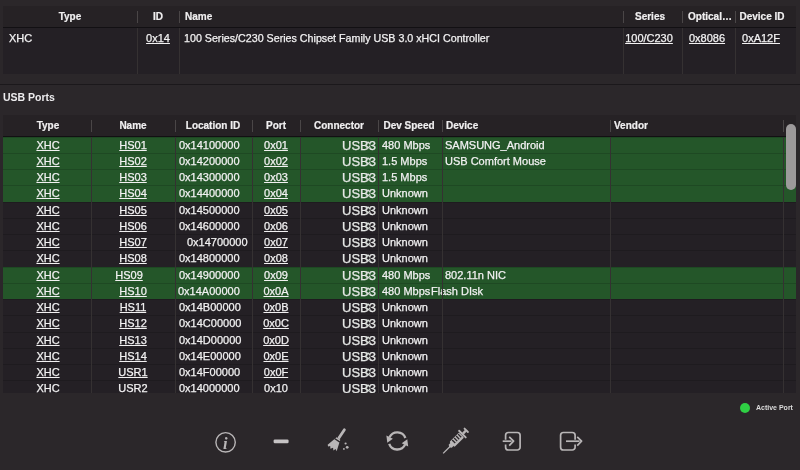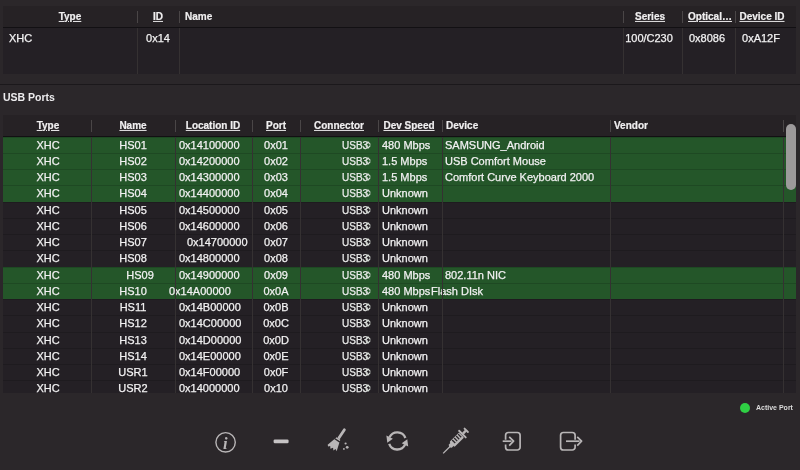--- a/index.html
+++ b/index.html
@@ -2,27 +2,27 @@
 <html><head><meta charset="utf-8"><style>
 * { margin:0; padding:0; box-sizing:border-box; }
 span, svg, .usb, .leg { will-change: transform; }
 html,body { width:800px; height:470px; background:#2b272a; overflow:hidden;
   font-family:"Liberation Sans", sans-serif; }
 .tbl { position:absolute; background:#242025; }
 .hdr { position:absolute; left:0; top:0; width:100%; background:#262225;
   border-bottom:1.5px solid #121013; z-index:6; }
 .h { position:absolute; top:50%; transform:translateY(-46%);
   font-size:10px; font-weight:bold; color:#f0eff0; white-space:nowrap; -webkit-text-stroke:0.2px #f0eff0; }
-.h.hx { transform:translate(-50%,-46%);text-decoration:underline; }
+.h.hx { transform:translate(-50%,-46%); }
 .row { position:absolute; left:0; width:100%; height:16.25px;
   box-shadow: inset 0 1px 0 rgba(0,0,0,0.14); }
 .row span { position:absolute; top:50%; transform:translateY(-50%); font-size:11px;
   color:#f2f1f2; white-space:nowrap; -webkit-text-stroke:0.25px #f2f1f2; }
-.row .c { transform:translate(-50%,-50%); }
-.row .u { color:#e2e5e2; font-size:10px;padding-left:38px; }
+.row .c { transform:translate(-50%,-50%);text-decoration:underline; }
+.row .u { color:#e2e5e2; font-size:13px;padding-left:38px; }
 .ch { position:absolute; top:50%; transform:translateY(-50%); }
 .vl { position:absolute; width:1px; background:#353132; z-index:5; }
 .hs { position:absolute; top:5px; height:12px; width:1px; background:#4a4647; }
 .split { position:absolute; left:0; top:84px; width:800px; height:1px; background:#1b181b; }
 .usb { position:absolute; left:3px; top:91px; font-size:10.5px; font-weight:bold; color:#edecee; }
 .thumb { position:absolute; left:783px; top:9px; width:10px; height:66px;
   border-radius:5px; background:#9d9a9b; z-index:9; }
 .dot { position:absolute; left:740px; top:402.5px; width:10px; height:10px; border-radius:50%; background:#2fcf44; }
 .leg { position:absolute; left:756px; top:404px; font-size:7px; font-weight:bold; color:#dadada; }
 .tb { position:absolute; left:198px; top:423px; }
@@ -38,20 +38,21 @@
       <span class="h hx" style="left:759.0px">Device ID</span>
       <div class="hs" style="left:133.5px"></div>
 <div class="hs" style="left:176.0px"></div>
 <div class="hs" style="left:620.0px"></div>
 <div class="hs" style="left:679.0px"></div>
 <div class="hs" style="left:732.0px"></div>
     </div>
   <div class="row" style="top:22.5px;height:18px;box-shadow:none">
       <span class="l" style="left:5.6px">XHC</span>
       <span class="c" style="left:155.0px">0x14</span>
+      <span class="l" style="left:181.4px;font-size:10.7px">100 Series/C230 Series Chipset Family USB 3.0 xHCI Controller</span>
       <span class="c" style="left:646.0px">100/C230</span>
       <span class="c" style="left:704.0px">0x8086</span>
       <span class="c" style="left:758.0px">0xA12F</span>
     </div>
   <div class="vl" style="left:133.5px;top:21.5px;height:46.5px"></div>
 <div class="vl" style="left:176.0px;top:21.5px;height:46.5px"></div>
 <div class="vl" style="left:620.0px;top:21.5px;height:46.5px"></div>
 <div class="vl" style="left:679.0px;top:21.5px;height:46.5px"></div>
 <div class="vl" style="left:732.0px;top:21.5px;height:46.5px"></div>
 </div>
@@ -108,21 +109,20 @@
       <span class="c" style="left:45.0px">XHC</span>
       <span class="c" style="left:129.75px">HS03</span>
       <span class="l" style="left:175.5px">0x14300000</span>
       <span class="c" style="left:273.0px">0x03</span>
       <span class="l u" style="left:300.8px">USB3</span>
       <svg class="ch" style="left:361.7px" width="6" height="8" viewBox="0 0 6 8">
         <path d="M1 3.1 L3 1 L5 3.1" fill="none" stroke="#d5dbd5" stroke-width="1.25" stroke-linecap="round" stroke-linejoin="round"></path>
         <path d="M1 4.9 L3 7 L5 4.9" fill="none" stroke="#d5dbd5" stroke-width="1.25" stroke-linecap="round" stroke-linejoin="round"></path>
       </svg>
       <span class="l" style="left:378.5px">1.5 Mbps</span>
-      <span class="l" style="left:441.5px">Comfort Curve Keyboard 2000</span>
     </div>
 <div class="row" style="top:70.25px;background:#245629">
       <span class="c" style="left:45.0px">XHC</span>
       <span class="c" style="left:129.75px">HS04</span>
       <span class="l" style="left:175.5px">0x14400000</span>
       <span class="c" style="left:273.0px">0x04</span>
       <span class="l u" style="left:300.8px">USB3</span>
       <svg class="ch" style="left:361.7px" width="6" height="8" viewBox="0 0 6 8">
         <path d="M1 3.1 L3 1 L5 3.1" fill="none" stroke="#d5dbd5" stroke-width="1.25" stroke-linecap="round" stroke-linejoin="round"></path>
         <path d="M1 4.9 L3 7 L5 4.9" fill="none" stroke="#d5dbd5" stroke-width="1.25" stroke-linecap="round" stroke-linejoin="round"></path>
@@ -172,35 +172,35 @@
       <span class="c" style="left:273.0px">0x08</span>
       <span class="l u" style="left:300.8px">USB3</span>
       <svg class="ch" style="left:361.7px" width="6" height="8" viewBox="0 0 6 8">
         <path d="M1 3.1 L3 1 L5 3.1" fill="none" stroke="#d5dbd5" stroke-width="1.25" stroke-linecap="round" stroke-linejoin="round"></path>
         <path d="M1 4.9 L3 7 L5 4.9" fill="none" stroke="#d5dbd5" stroke-width="1.25" stroke-linecap="round" stroke-linejoin="round"></path>
       </svg>
       <span class="l" style="left:378.5px">Unknown</span>
     </div>
 <div class="row" style="top:151.5px;background:#245629">
       <span class="c" style="left:45.0px">XHC</span>
-      <span class="c" style="left:137px">HS09</span>
+      <span class="c" style="left:126px">HS09</span>
       <span class="l" style="left:175.5px">0x14900000</span>
       <span class="c" style="left:273.0px">0x09</span>
       <span class="l u" style="left:300.8px">USB3</span>
       <svg class="ch" style="left:361.7px" width="6" height="8" viewBox="0 0 6 8">
         <path d="M1 3.1 L3 1 L5 3.1" fill="none" stroke="#d5dbd5" stroke-width="1.25" stroke-linecap="round" stroke-linejoin="round"></path>
         <path d="M1 4.9 L3 7 L5 4.9" fill="none" stroke="#d5dbd5" stroke-width="1.25" stroke-linecap="round" stroke-linejoin="round"></path>
       </svg>
       <span class="l" style="left:378.5px">480 Mbps</span>
       <span class="l" style="left:441.5px">802.11n NIC</span>
     </div>
 <div class="row" style="top:167.75px;background:#245629">
       <span class="c" style="left:45.0px">XHC</span>
       <span class="c" style="left:129.75px">HS10</span>
-      <span class="l" style="left:166px">0x14A00000</span>
+      <span class="l" style="left:175px">0x14A00000</span>
       <span class="c" style="left:273.0px">0x0A</span>
       <span class="l u" style="left:300.8px">USB3</span>
       <svg class="ch" style="left:361.7px" width="6" height="8" viewBox="0 0 6 8">
         <path d="M1 3.1 L3 1 L5 3.1" fill="none" stroke="#d5dbd5" stroke-width="1.25" stroke-linecap="round" stroke-linejoin="round"></path>
         <path d="M1 4.9 L3 7 L5 4.9" fill="none" stroke="#d5dbd5" stroke-width="1.25" stroke-linecap="round" stroke-linejoin="round"></path>
       </svg>
       <span class="l" style="left:378.5px">480 Mbps</span>
       <span class="l" style="left:428px">Flash DIsk</span>
     </div>
 <div class="row" style="top:184.0px;background:transparent">

